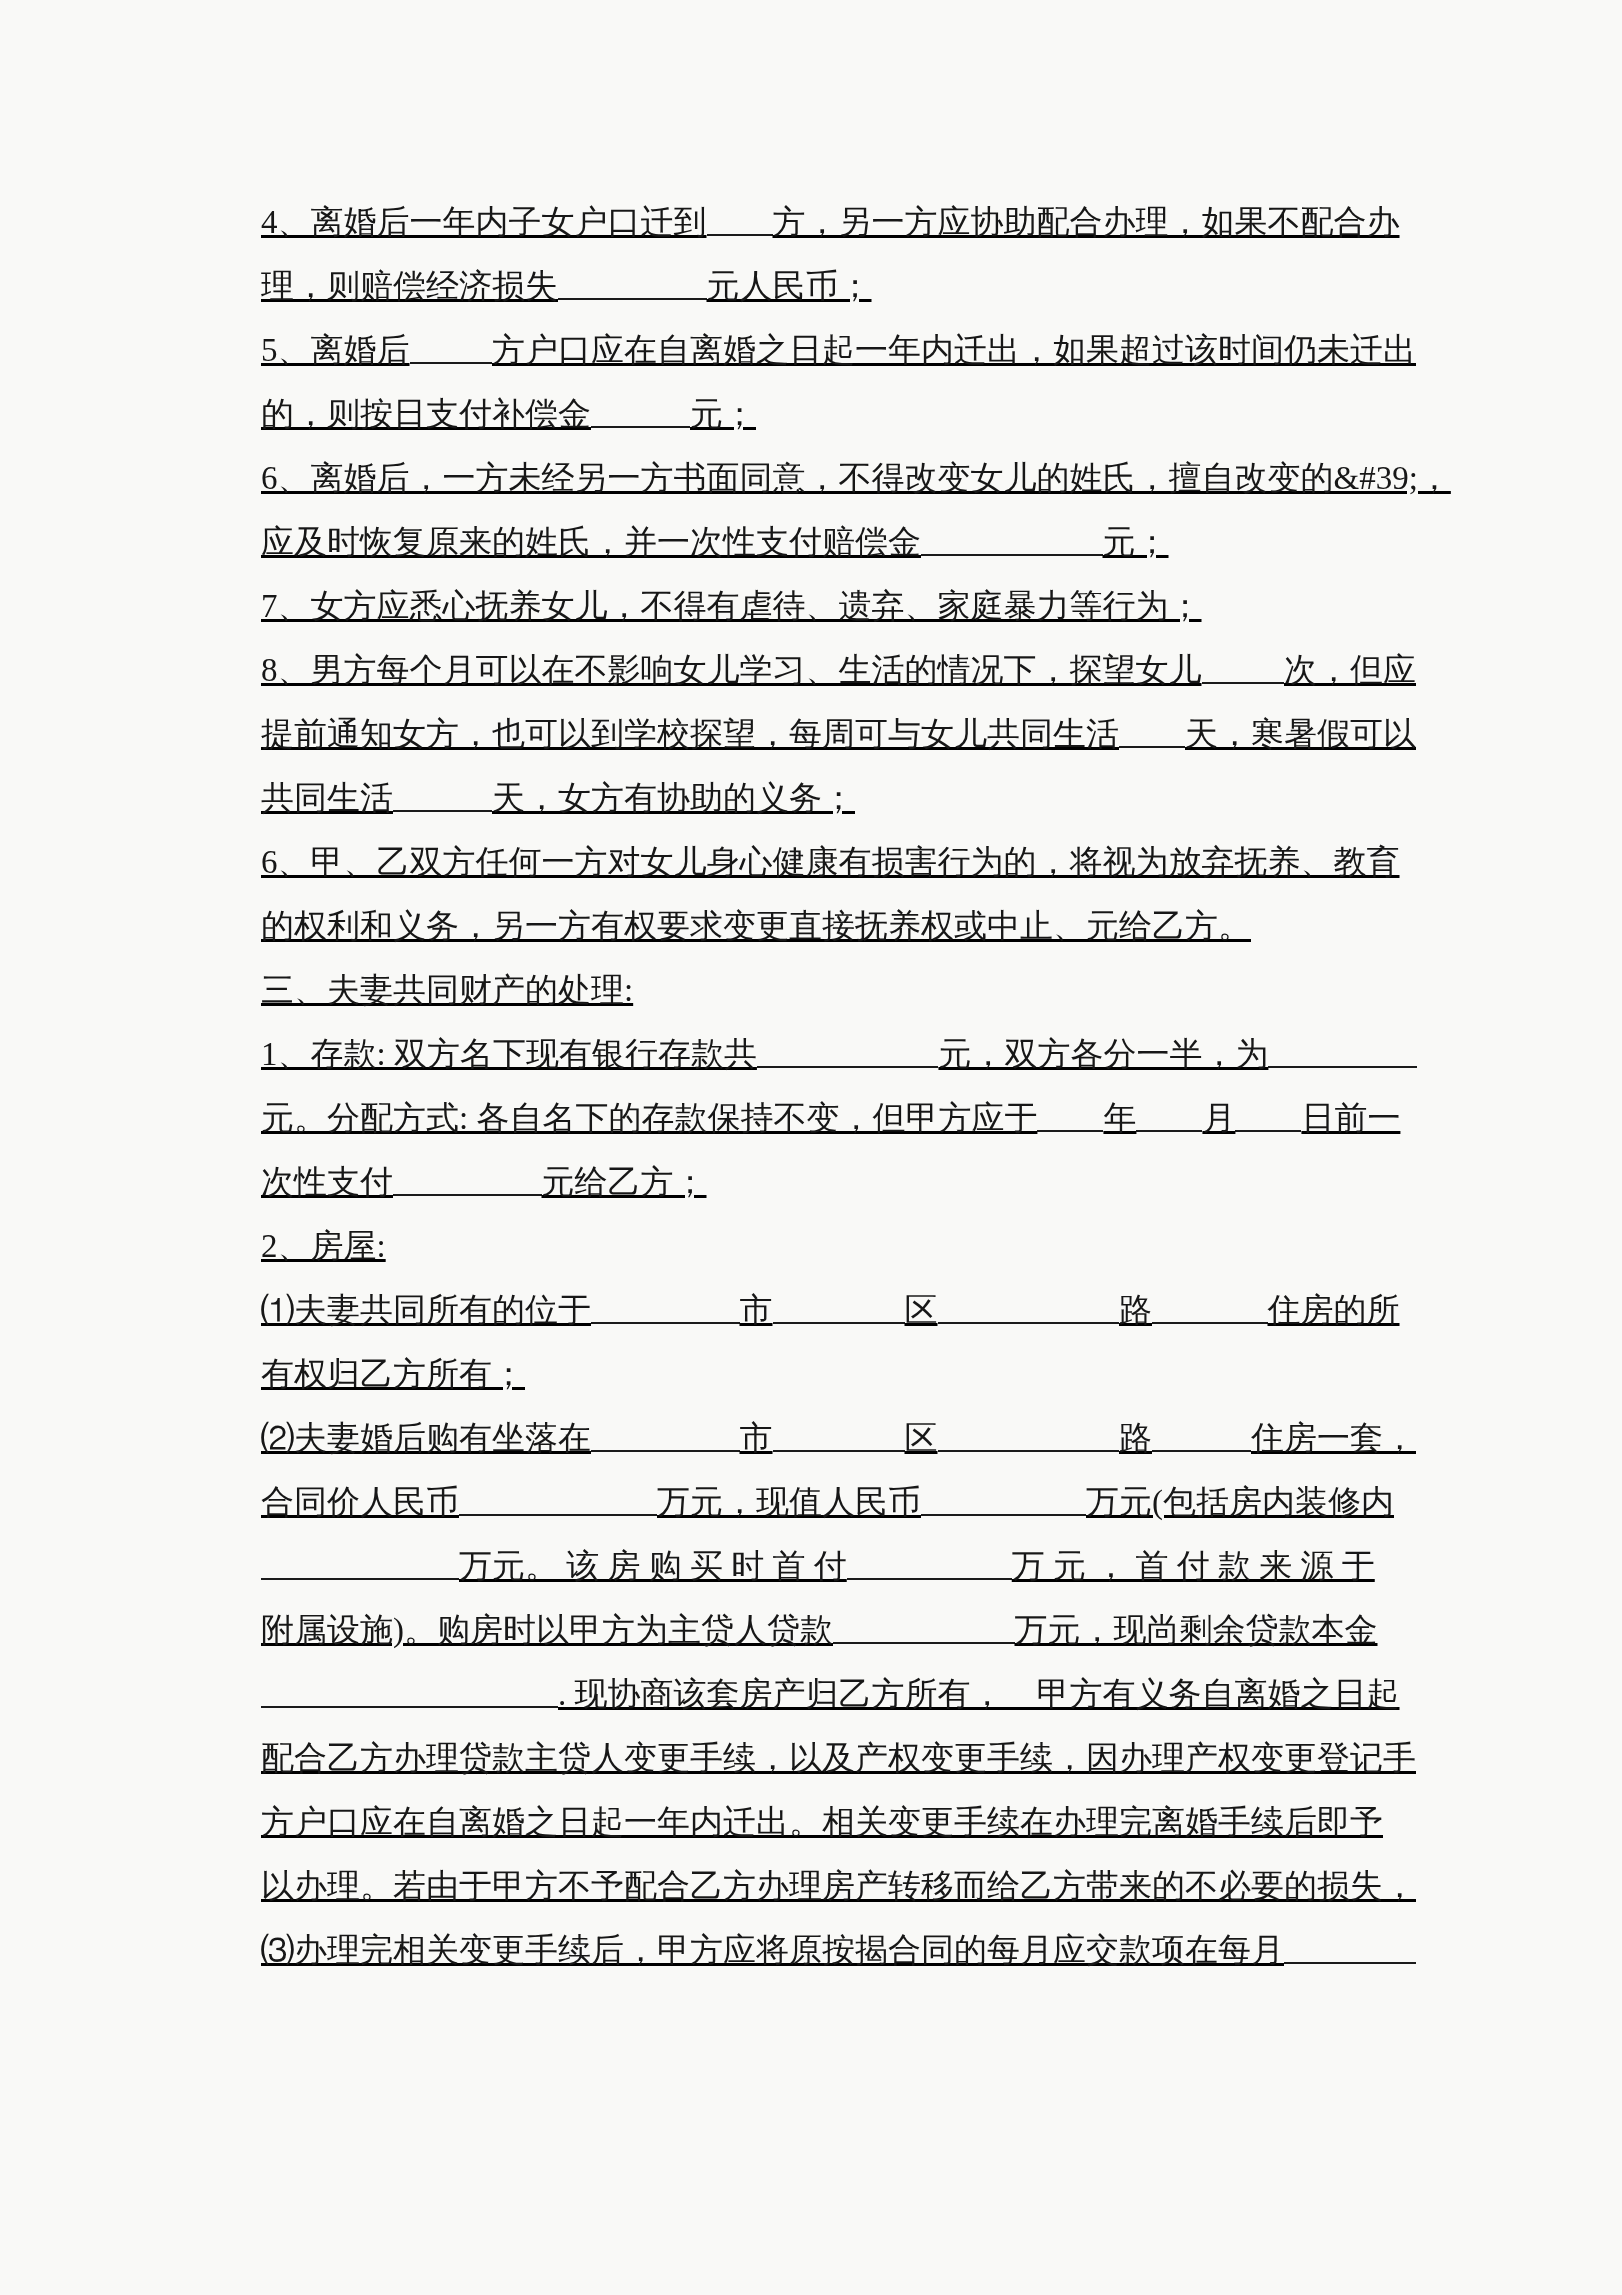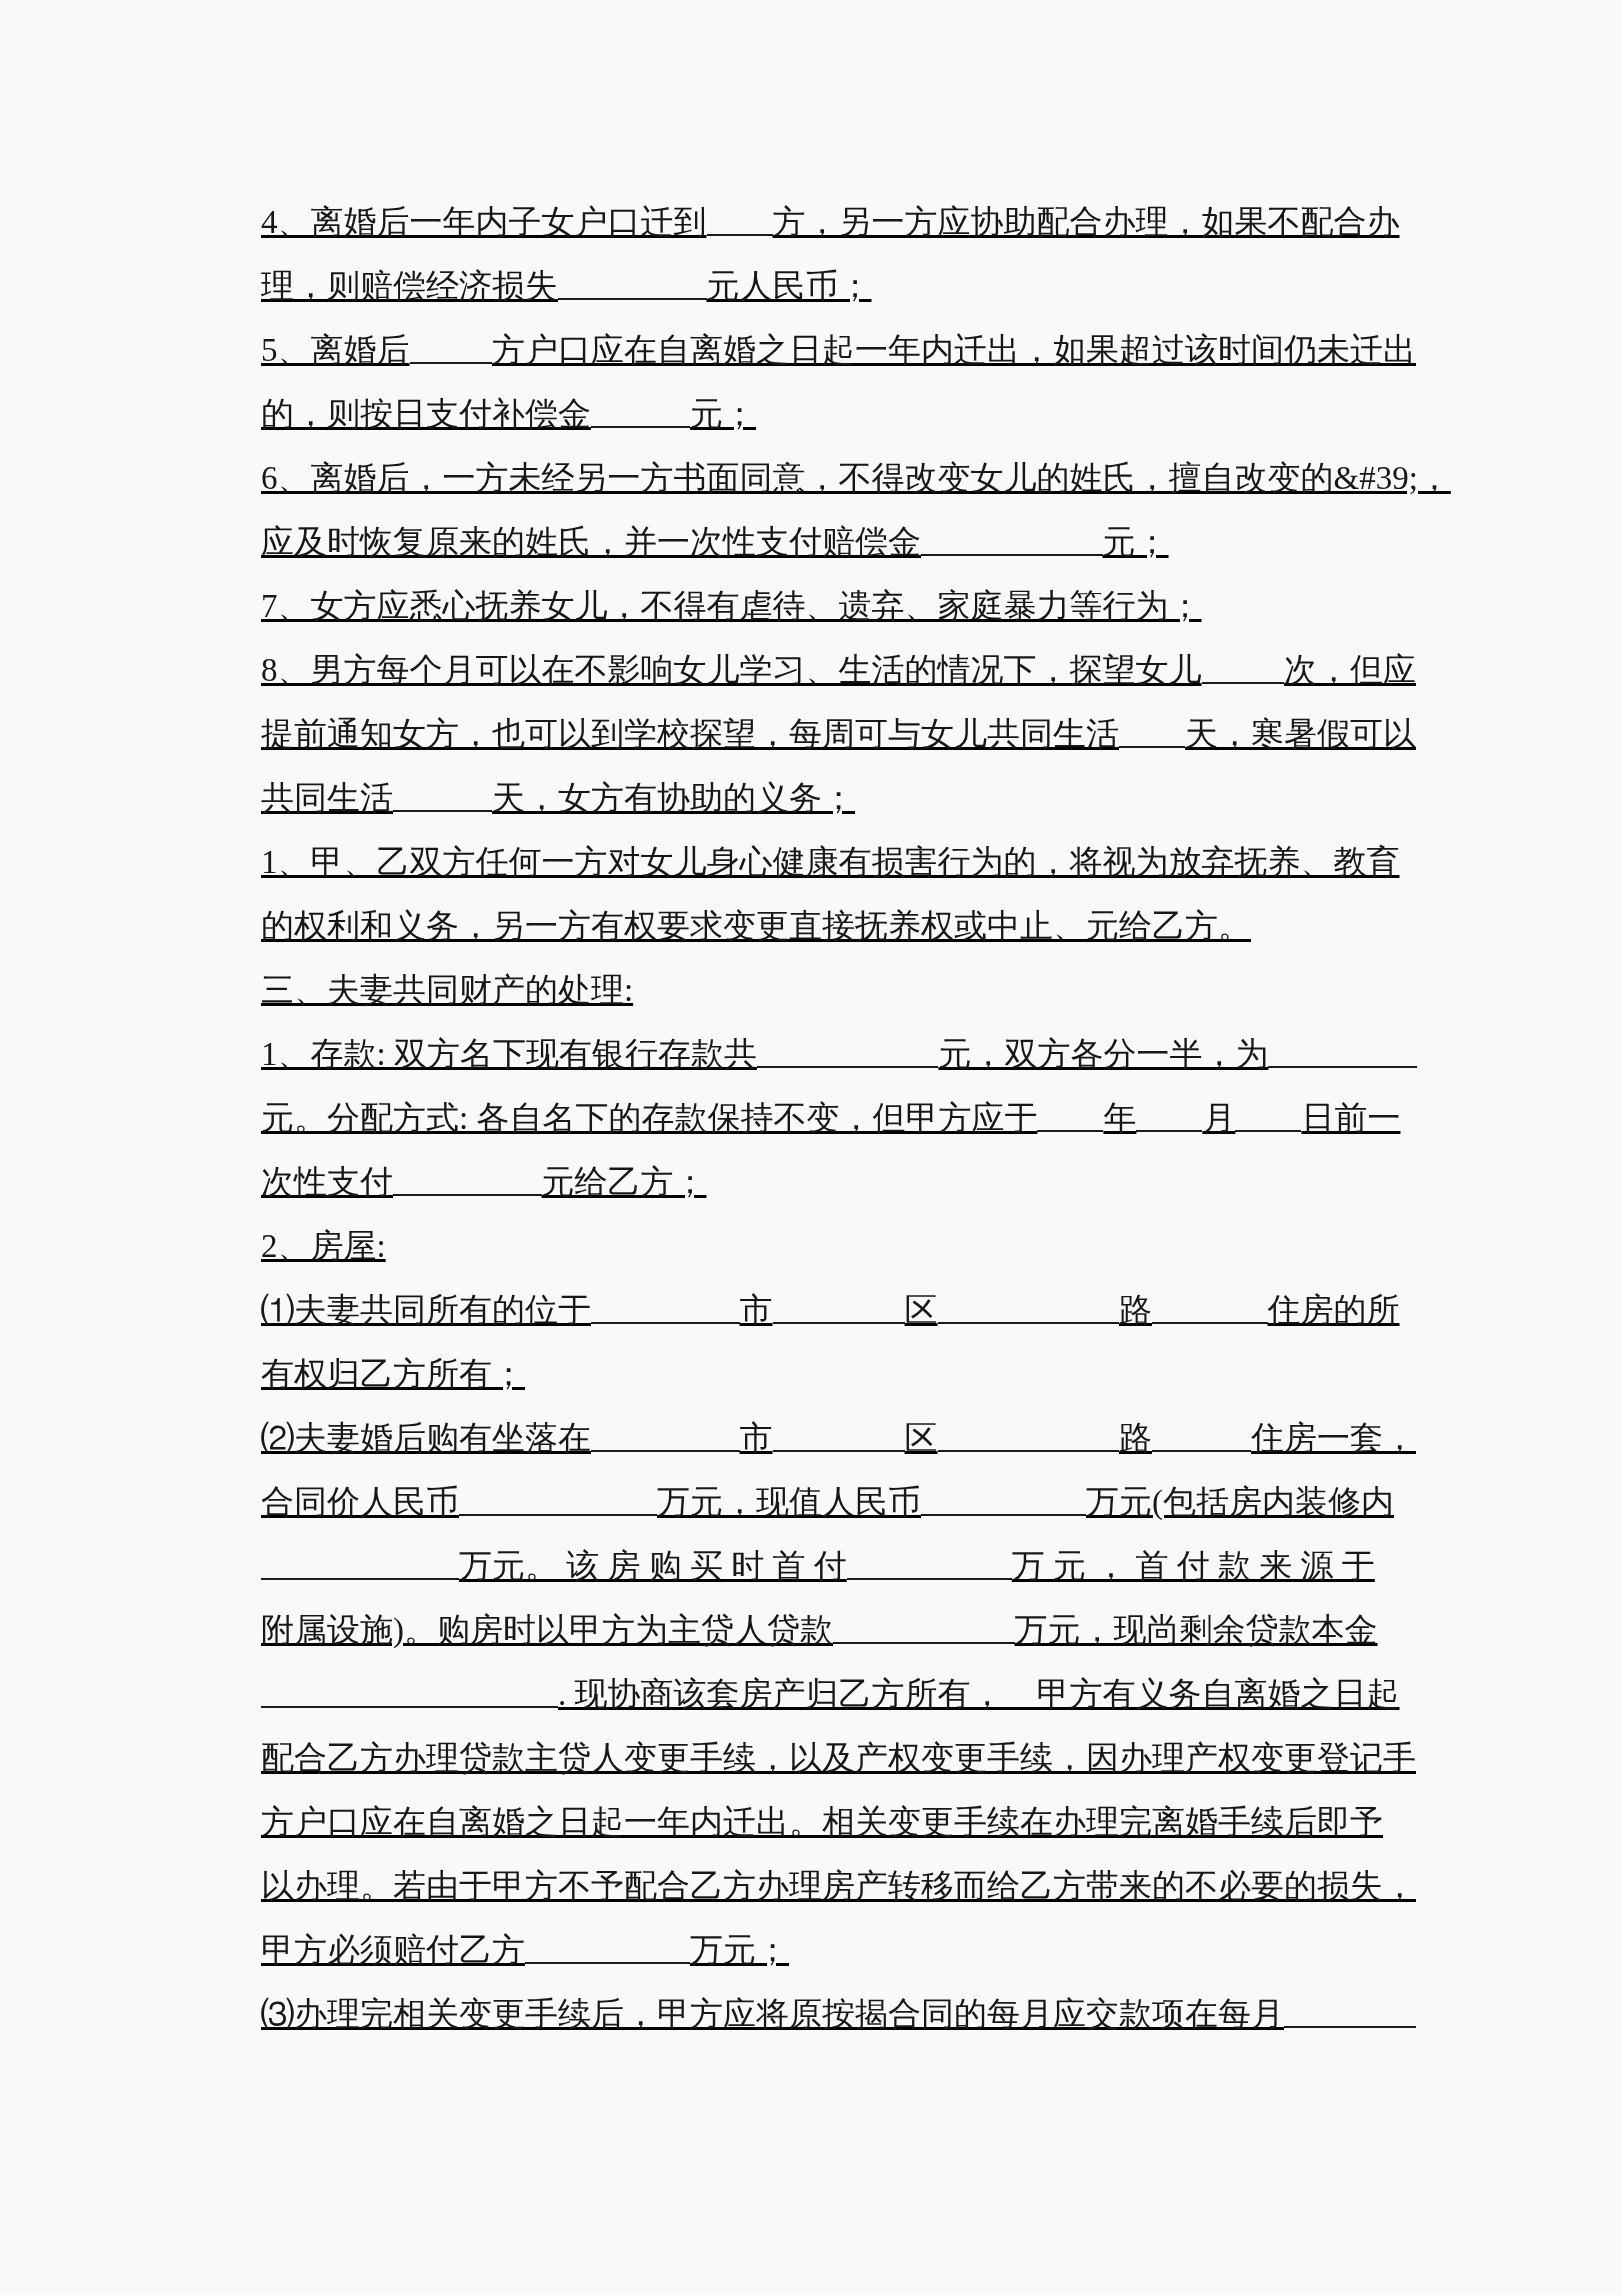--- a/index.html
+++ b/index.html
@@ -48,34 +48,33 @@
       <div class="line">4、离婚后一年内子女户口迁到<span class="blank" style="width: 2em;"></span>方，另一方应协助配合办理，如果不配合办</div>
       <div class="line">理，则赔偿经济损失<span class="blank" style="width: 4.5em;"></span>元人民币；</div>
       <div class="line">5、离婚后<span class="blank" style="width: 2.5em;"></span>方户口应在自离婚之日起一年内迁出，如果超过该时间仍未迁出</div>
       <div class="line">的，则按日支付补偿金<span class="blank" style="width: 3em;"></span>元；</div>
       <div class="line">6、离婚后，一方未经另一方书面同意，不得改变女儿的姓氏，擅自改变的&amp;#39;，</div>
       <div class="line">应及时恢复原来的姓氏，并一次性支付赔偿金<span class="blank" style="width: 5.5em;"></span>元；</div>
       <div class="line">7、女方应悉心抚养女儿，不得有虐待、遗弃、家庭暴力等行为；</div>
       <div class="line">8、男方每个月可以在不影响女儿学习、生活的情况下，探望女儿<span class="blank" style="width: 2.5em;"></span>次，但应</div>
       <div class="line">提前通知女方，也可以到学校探望，每周可与女儿共同生活<span class="blank" style="width: 2em;"></span>天，寒暑假可以</div>
       <div class="line">共同生活<span class="blank" style="width: 3em;"></span>天，女方有协助的义务；</div>
-      <div class="line">1、甲、乙双方任何一方对女儿身心健康有损害行为的，将视为放弃抚养、教育</div>
+      <div class="line">6、甲、乙双方任何一方对女儿身心健康有损害行为的，将视为放弃抚养、教育</div>
       <div class="line">的权利和义务，另一方有权要求变更直接抚养权或中止、元给乙方。</div>
       <div class="line">三、夫妻共同财产的处理:</div>
       <div class="line">1、存款: 双方名下现有银行存款共<span class="blank" style="width: 5.5em;"></span>元，双方各分一半，为<span class="blank" style="width: 4.5em;"></span></div>
       <div class="line">元。分配方式: 各自名下的存款保持不变，但甲方应于<span class="blank" style="width: 2em;"></span>年<span class="blank" style="width: 2em;"></span>月<span class="blank" style="width: 2em;"></span>日前一</div>
       <div class="line">次性支付<span class="blank" style="width: 4.5em;"></span>元给乙方；</div>
       <div class="line">2、房屋:</div>
       <div class="line">⑴夫妻共同所有的位于<span class="blank" style="width: 4.5em;"></span>市<span class="blank" style="width: 4em;"></span>区<span class="blank" style="width: 5.5em;"></span>路<span class="blank" style="width: 3.5em;"></span>住房的所</div>
       <div class="line">有权归乙方所有；</div>
       <div class="line">⑵夫妻婚后购有坐落在<span class="blank" style="width: 4.5em;"></span>市<span class="blank" style="width: 4em;"></span>区<span class="blank" style="width: 5.5em;"></span>路<span class="blank" style="width: 3em;"></span>住房一套，</div>
       <div class="line">合同价人民币<span class="blank" style="width: 6em;"></span>万元，现值人民币<span class="blank" style="width: 5em;"></span>万元(包括房内装修内</div>
       <div class="line"><span class="blank" style="width: 6em;"></span>万元。 该 房 购 买 时 首 付<span class="blank" style="width: 5em;"></span>万 元 ， 首 付 款 来 源 于</div>
       <div class="line">附属设施)。购房时以甲方为主贷人贷款<span class="blank" style="width: 5.5em;"></span>万元，现尚剩余贷款本金</div>
       <div class="line"><span class="blank" style="width: 9em;"></span>. 现协商该套房产归乙方所有，　甲方有义务自离婚之日起</div>
       <div class="line">配合乙方办理贷款主贷人变更手续，以及产权变更手续，因办理产权变更登记手</div>
       <div class="line">方户口应在自离婚之日起一年内迁出。相关变更手续在办理完离婚手续后即予</div>
       <div class="line">以办理。若由于甲方不予配合乙方办理房产转移而给乙方带来的不必要的损失，</div>
-      <div class="line">甲方必须赔付乙方<span class="blank" style="width: 5em;"></span>万元；</div>
       <div class="line">⑶办理完相关变更手续后，甲方应将原按揭合同的每月应交款项在每月<span class="blank" style="width: 4em;"></span></div>
     </div>
 </div>
 
 
 </body></html>

